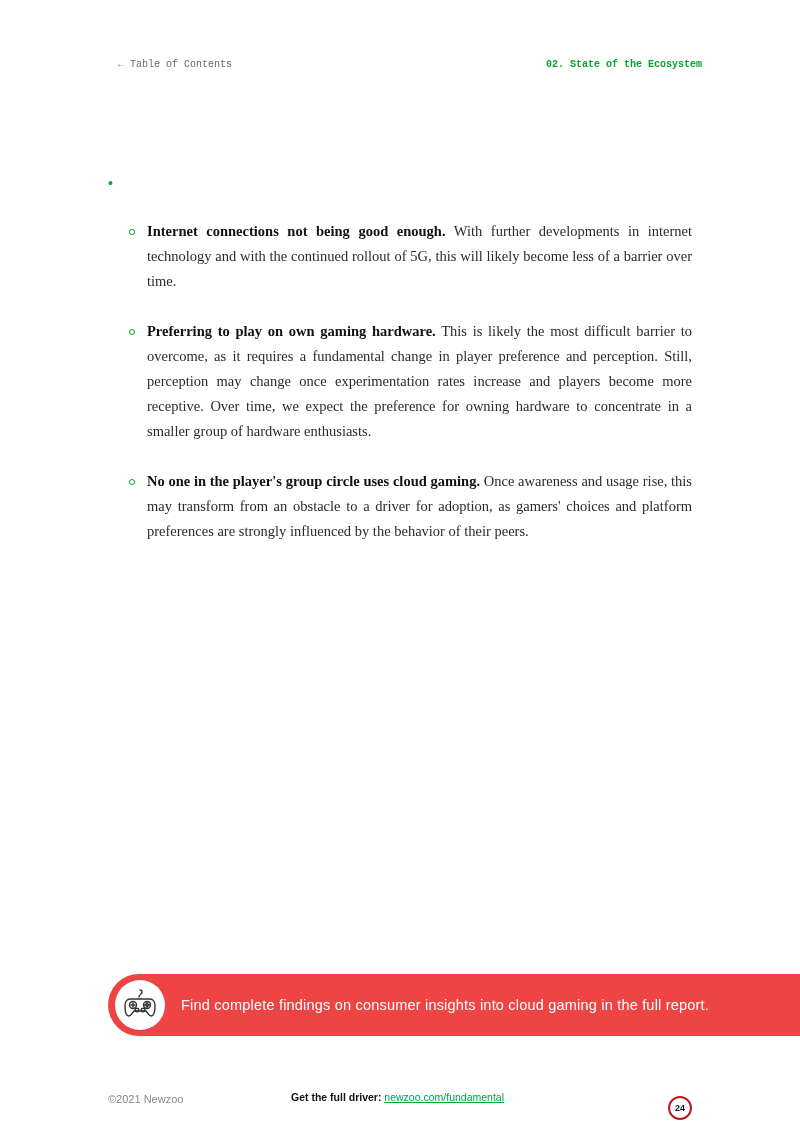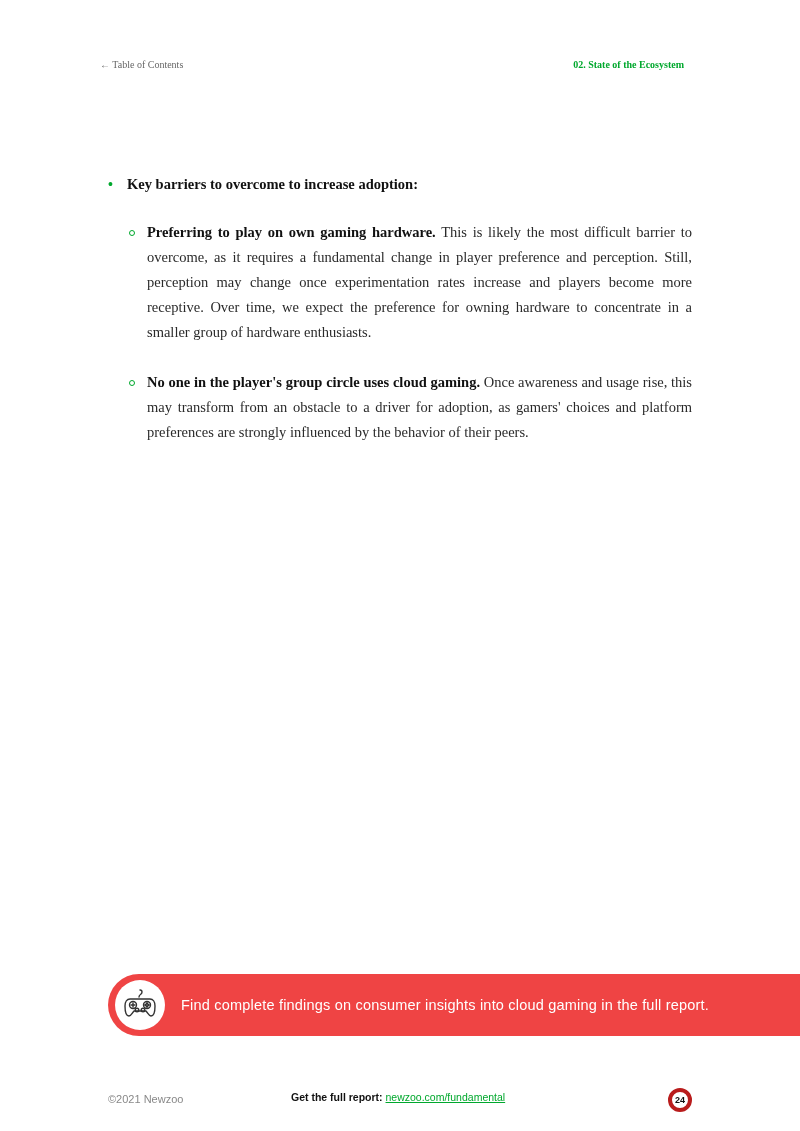--- a/index.html
+++ b/index.html
@@ -1,22 +1,22 @@
 <!DOCTYPE html>
 <html><head>
   <meta charset="utf-8">
   <style>
     * { box-sizing: border-box; margin: 0; padding: 0; }
     html, body { width: 800px; height: 1131px; background: #ffffff; overflow: hidden; }
     body { position: relative; font-family: "Liberation Serif", serif; color: #222; }
 
     .top-nav {
-      position: absolute; top: 59px; left: 100px; width: 584px;
+      position: absolute; top: 59px; left: 118px; width: 584px;
       display: flex; justify-content: space-between; align-items: center;
-      font-family: Liberation Serif, serif; font-size: 10px;
+      font-family: Liberation Mono, monospace; font-size: 10px;
     }
     .toc-link { color: #666; text-decoration: none; }
     .section-title { color: #00a82d; font-weight: bold; }
 
     .content { position: absolute; top: 176px; left: 108px; width: 584px; }
 
     .main-bullet { display: flex; align-items: baseline; font-size: 14.5px; font-weight: bold; color: #111; }
     .main-bullet .dot { color: #00a82d; width: 19px; font-size: 14px; flex-shrink: 0; }
 
     .sub-list { margin-top: 27px; }
@@ -46,41 +46,44 @@
     }
 
     .footer {
       position: absolute; top: 1088px; left: 108px; width: 584px; height: 24px;
       font-family: "Liberation Sans", sans-serif;
     }
     .copyright { position: absolute; left: 0; top: 5px; font-size: 11px; color: #888; }
     .get-report { position: absolute; left: 183px; top: 3px; font-size: 10.5px; color: #111; }
     .get-report a { color: #00a82d; text-decoration: underline; }
     .page-num {
-      position: absolute; right: 0; top: 0; width: 24px; height: 24px;
-      border: 4px solid #b91c1c; border-radius: 50%;
+      position: absolute; right: 0; top: 8px; width: 24px; height: 24px;
+      border: 2px solid #b91c1c; border-radius: 50%;
       display: flex; align-items: center; justify-content: center;
       font-size: 9px; font-weight: bold; color: #111;
     }
   </style>
 </head>
 <body>
 
 <div class="top-nav">
   <a class="toc-link">← Table of Contents</a>
   <span class="section-title">02. State of the Ecosystem</span>
 </div>
 
 <div class="content">
   <div class="main-bullet">
     <span class="dot">•</span>
-    <span>Key barriers to overcome to increase adoption:</span>
   </div>
 
   <div class="sub-list">
+    <div class="sub-item">
+      <span class="circ"></span>
+      <p><b>Internet connections not being good enough.</b><span> With further developments in internet technology and with the continued rollout of 5G, this will likely become less of a barrier over time.</span></p>
+    </div>
     <div class="sub-item">
       <span class="circ"></span>
       <p><b>Preferring to play on own gaming hardware.</b><span> This is likely the most difficult barrier to overcome, as it requires a fundamental change in player preference and perception. Still, perception may change once experimentation rates increase and players become more receptive. Over time, we expect the preference for owning hardware to concentrate in a smaller group of hardware enthusiasts.</span></p>
     </div>
     <div class="sub-item">
       <span class="circ"></span>
       <p><b>No one in the player's group circle uses cloud gaming.</b><span> Once awareness and usage rise, this may transform from an obstacle to a driver for adoption, as gamers' choices and platform preferences are strongly influenced by the behavior of their peers.</span></p>
     </div>
   </div>
 </div>
@@ -99,15 +102,15 @@
       <circle cx="26.5" cy="18" r="0.6"></circle>
       <circle cx="15" cy="23" r="1.8"></circle>
       <circle cx="21" cy="23" r="1.8"></circle>
     </svg>
   </div>
   <span class="banner-text">Find complete findings on consumer insights into cloud gaming in the full report.</span>
 </div>
 
 <div class="footer">
   <span class="copyright">©2021 Newzoo</span>
-  <span class="get-report"><b>Get the full report: </b><a>newzoo.com/fundamental</a></span>
+  <span class="get-report"><b>Get the full driver: </b><a>newzoo.com/fundamental</a></span>
   <span class="page-num">24</span>
 </div>
 
 </body></html>

